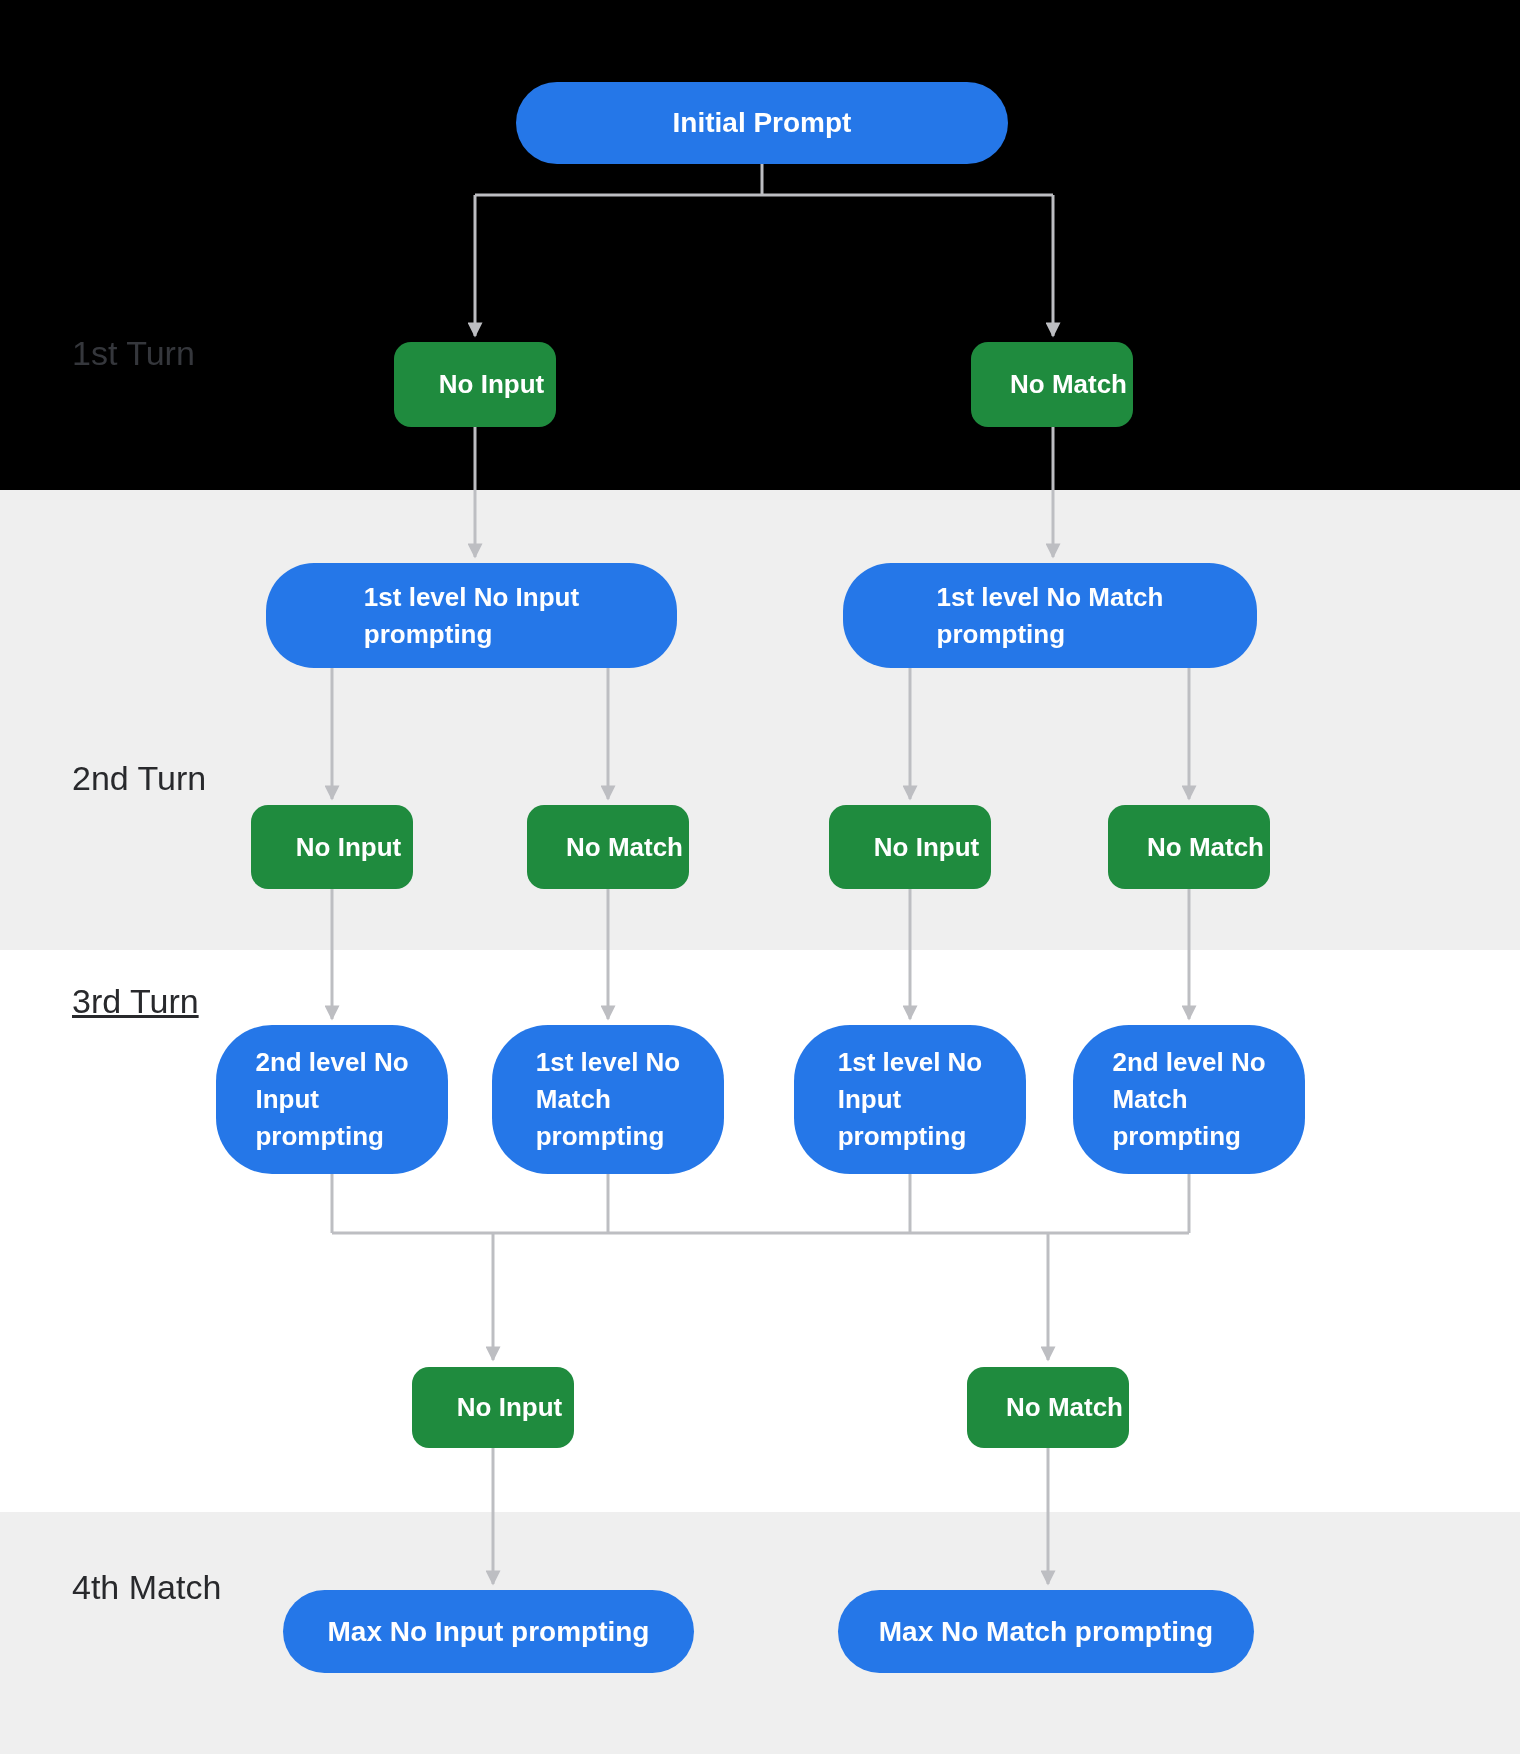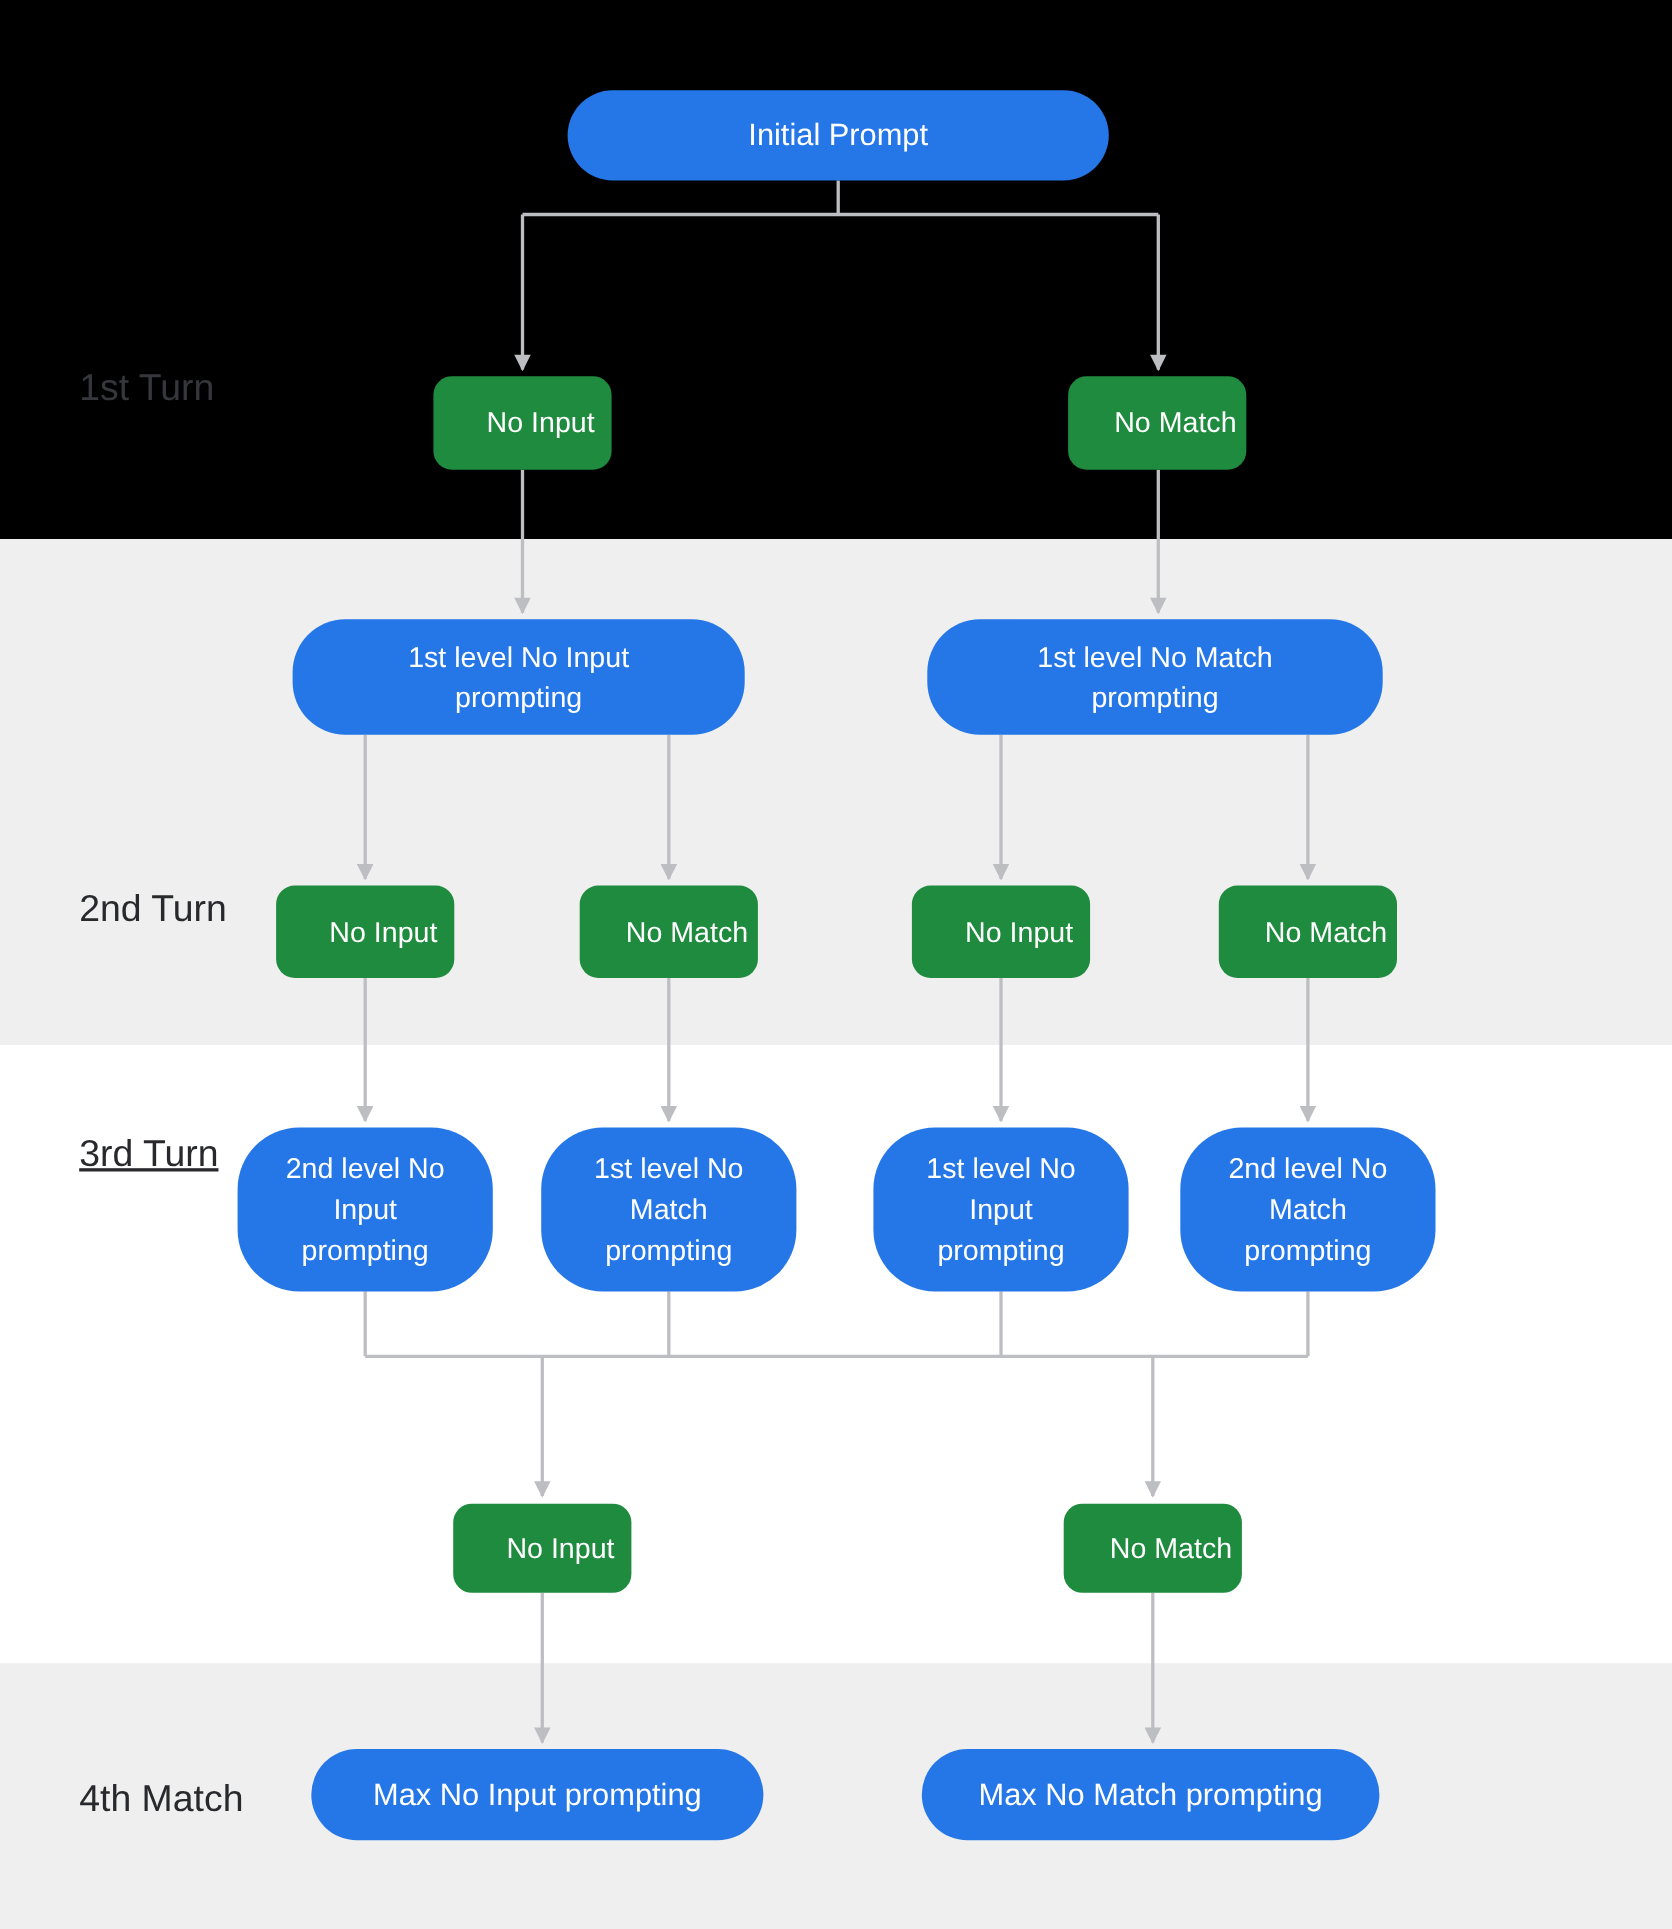--- a/index.html
+++ b/index.html
@@ -10,30 +10,30 @@
   #sec1{top:0;height:490px;background:var(--section-black,#000);}
   #sec2{top:490px;height:460px;background:var(--section-gray,#EFEFEF);}
   #sec3{top:950px;height:562px;background:var(--section-white,#fff);}
   #sec4{top:1512px;height:242px;background:var(--section-gray,#EFEFEF);}
 
   #edges{position:absolute;left:0;top:0;width:1520px;height:1754px;pointer-events:none;}
   .edge{stroke:var(--connector,#BDBEC2);stroke-width:3;fill:none;}
   #arrowhead path{fill:var(--connector,#BDBEC2);}
 
   .node{position:absolute;display:flex;align-items:center;justify-content:center;
-        text-align:center;color:var(--node-text,#fff);font-weight:400;
+        color:var(--node-text,#fff);font-weight:700;
         white-space:pre-line;line-height:1.42;box-sizing:border-box;}
   .node.blue{background:var(--blue,#2577E8);}
   .node.green{background:var(--green,#1F8B3E);border-radius:17px;font-size:26px;padding-left:33px;}
   .node.pill{border-radius:42px;font-size:28px;}
   .node.rbox{font-size:26px;}
 
   .turn-label{position:absolute;left:72px;font-size:34px;line-height:40px;text-align:right;}
   .turn-label.on-black{color:var(--label-dark,#35373C);}
-  .turn-label.on-light{color:var(--label-light,#28292C);margin-top:48px;}
+  .turn-label.on-light{color:var(--label-light,#28292C);}
 </style>
 </head>
 <body>
 
 <div id="canvas">
 
   <div class="section" id="sec1"></div>
   <div class="section" id="sec2"></div>
   <div class="section" id="sec3"></div>
   <div class="section" id="sec4"></div>

